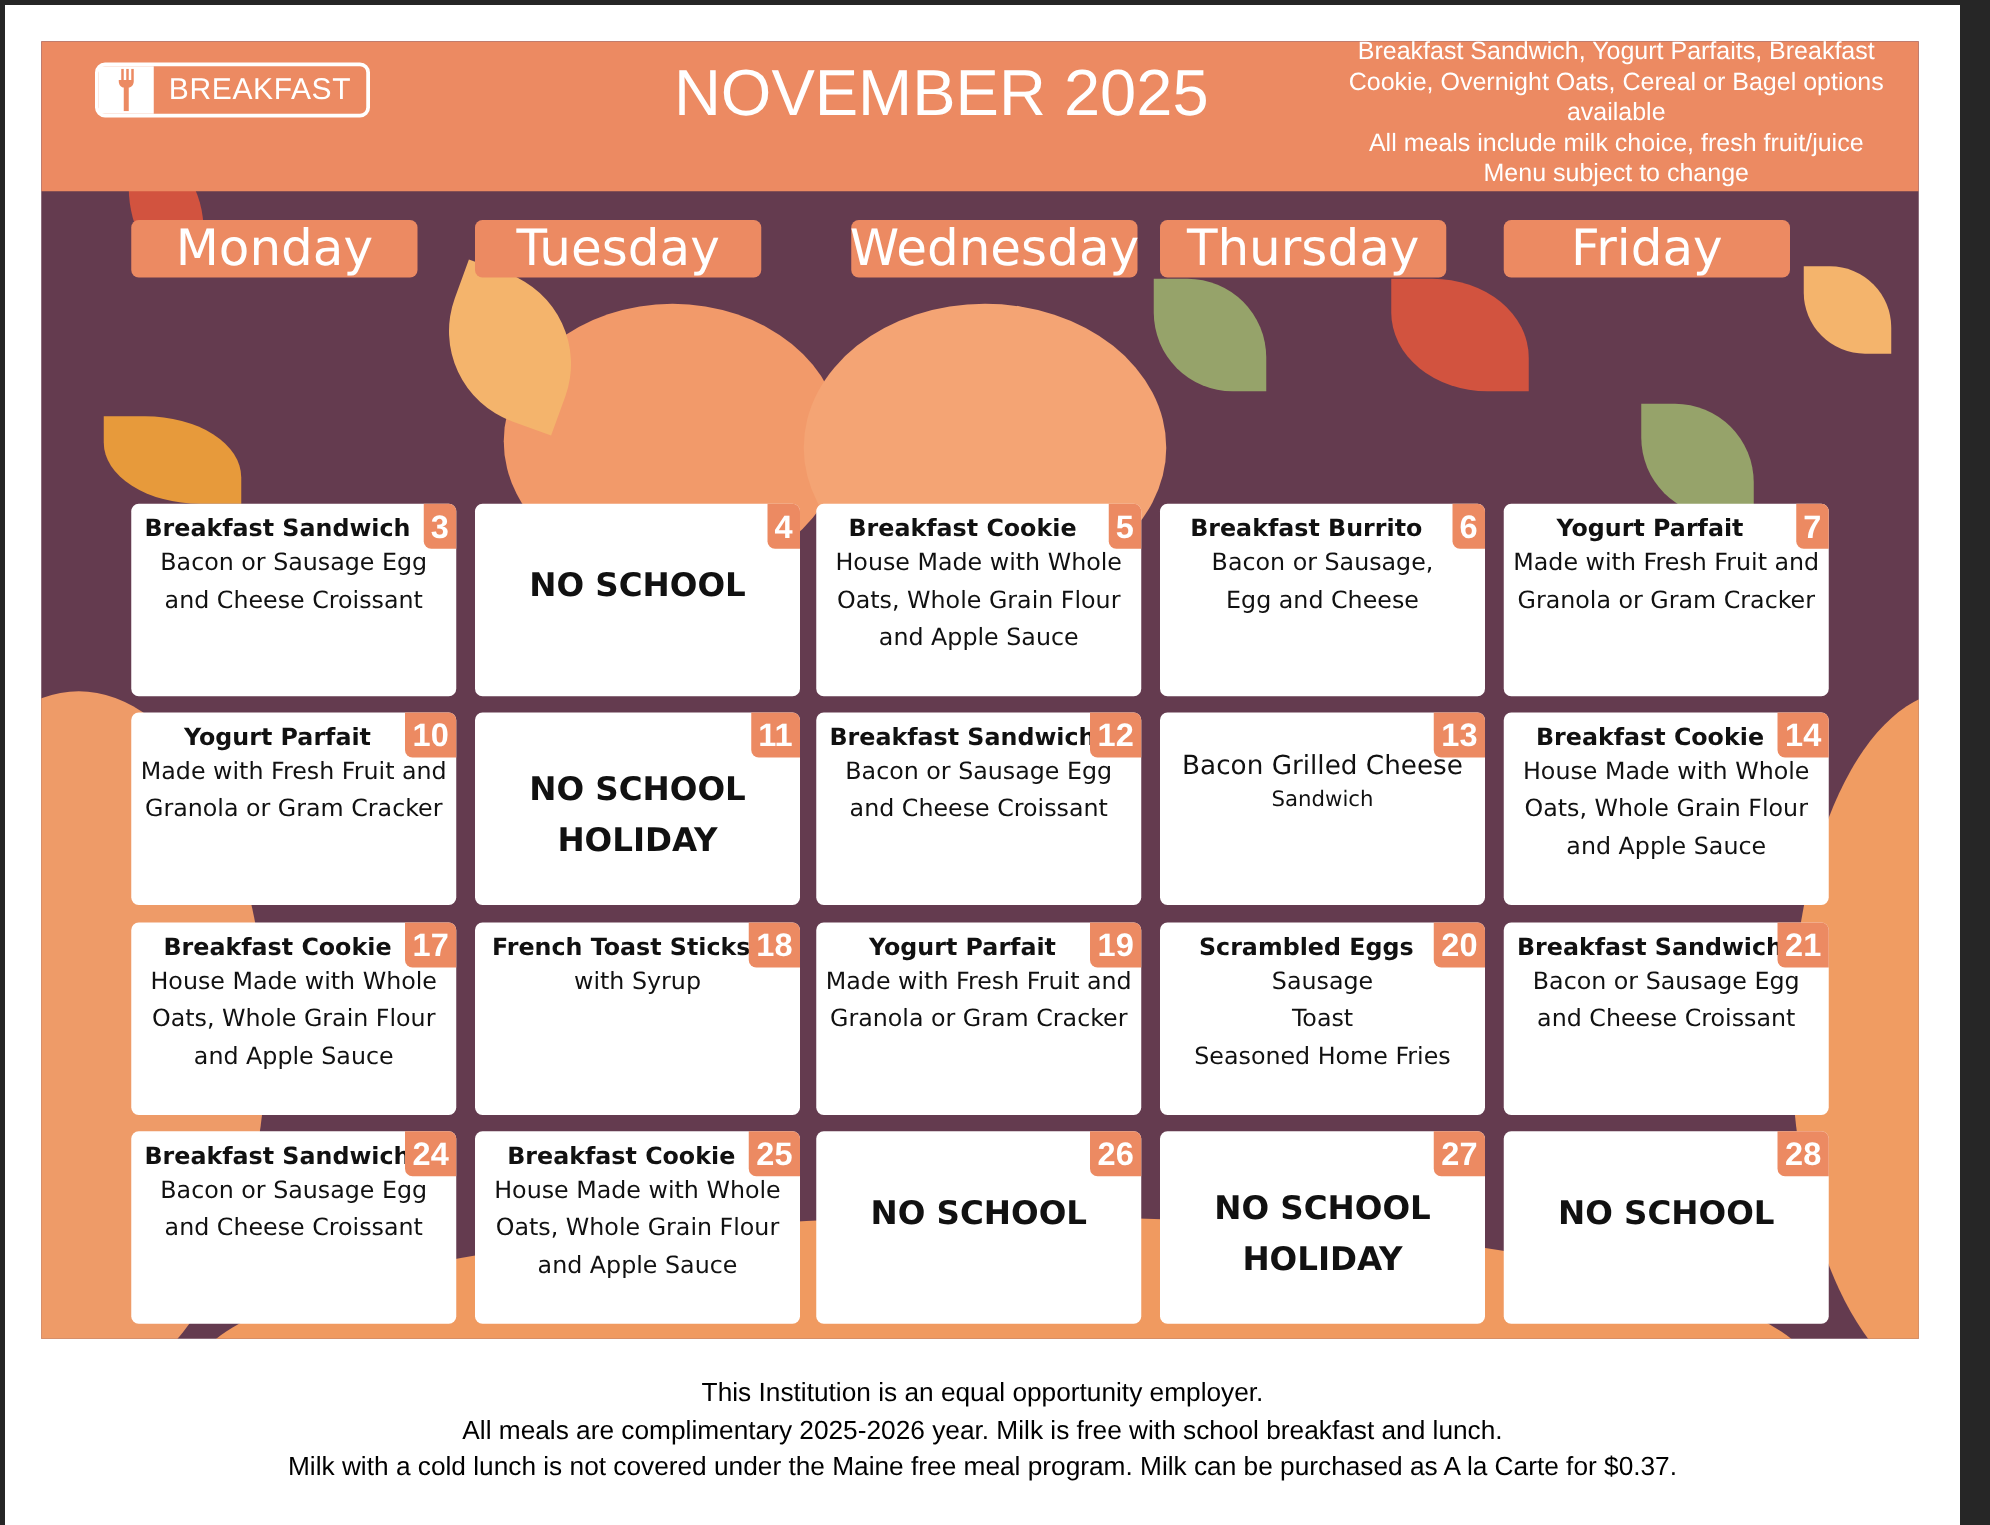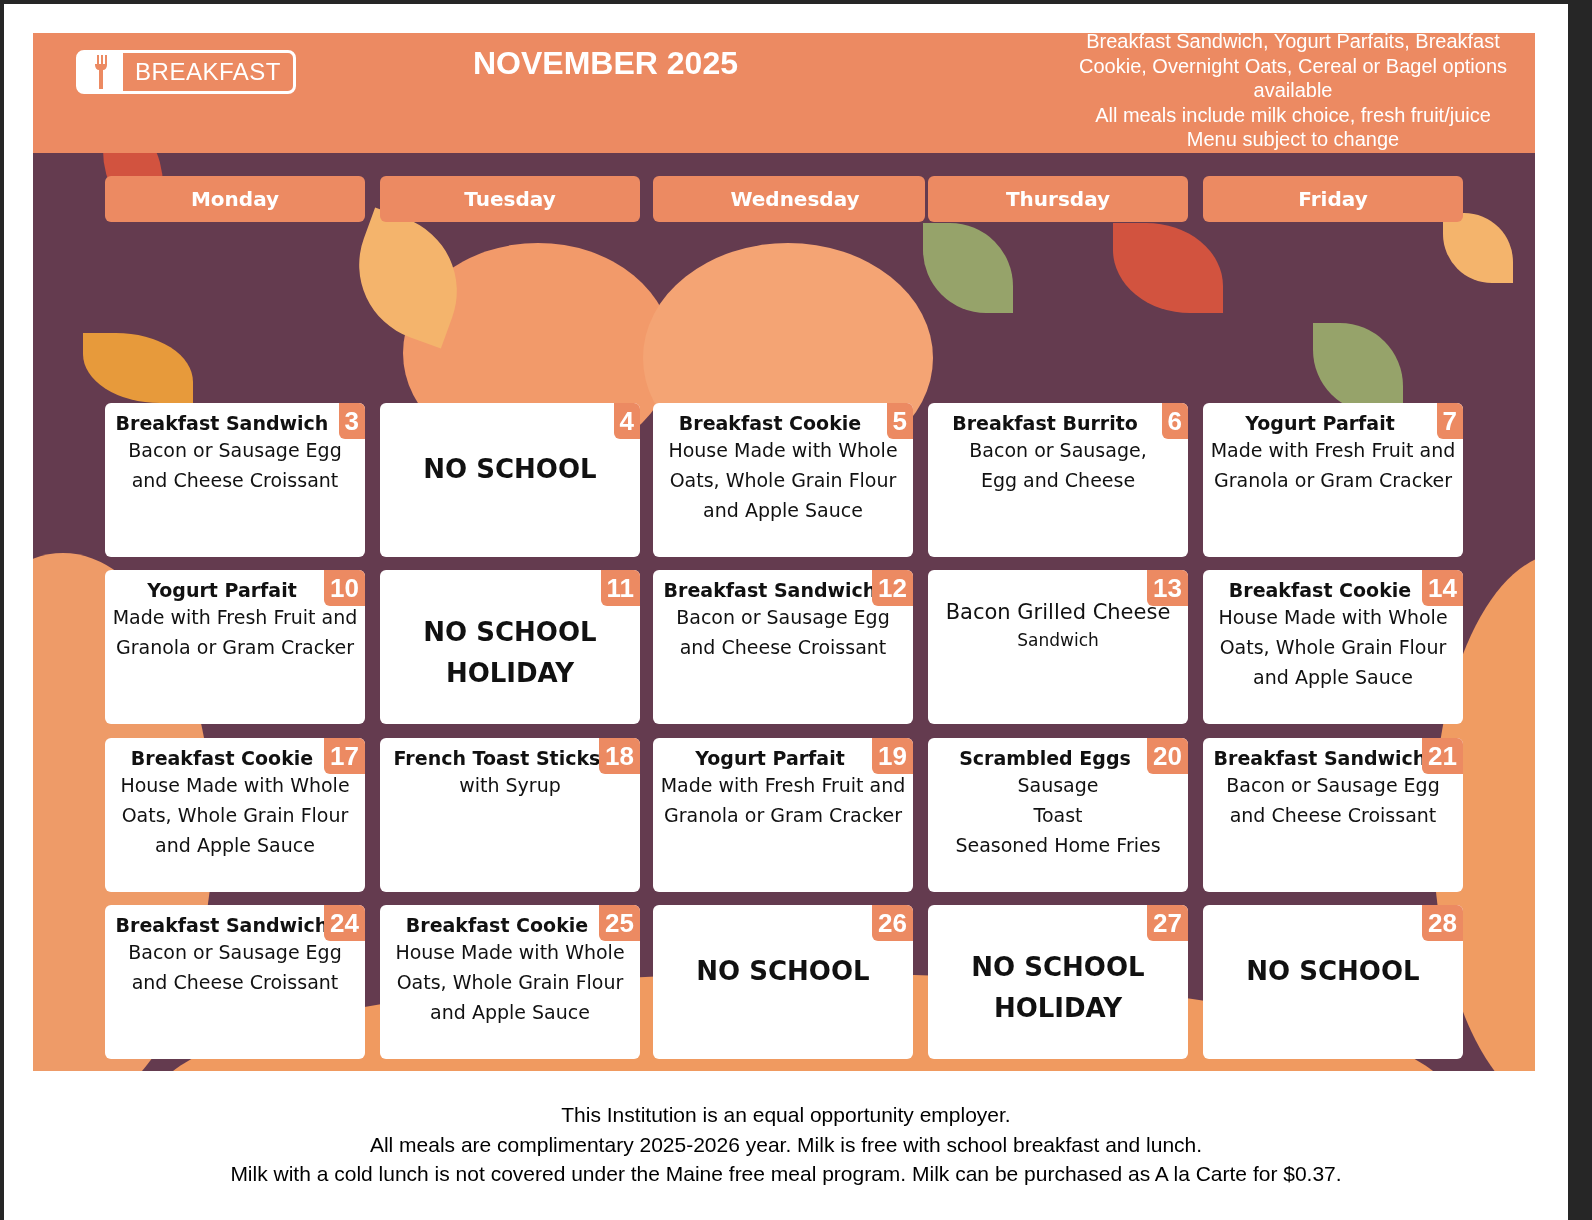--- a/index.html
+++ b/index.html
@@ -3,26 +3,26 @@
 <meta charset="utf-8">
 <style>
   html, body { margin:0; padding:0; }
   body { width:1592px; height:1220px; background:#262626; position:relative; overflow:hidden; font-family:"Liberation Sans", sans-serif; }
   .page { position:absolute; left:4px; top:4px; width:1564px; height:1216px; background:#ffffff; }
   .poster { position:absolute; left:29px; top:29px; width:1502px; height:1038px; background:#643b4f; overflow:hidden; }
   .header { position:absolute; left:0; top:0; width:1502px; height:120px; background:#ec8a62; }
   .logo { position:absolute; left:43px; top:17px; width:220px; height:44px; border:3px solid #fff; border-radius:8px; box-sizing:border-box; display:flex; }
   .logo .fork { width:44px; background:#fff; display:flex; align-items:center; justify-content:center; }
   .logo .label { flex:1; color:#fff; font-size:24px; display:flex; align-items:center; justify-content:center; letter-spacing:0.5px; }
-  .title { position:absolute; left:440px; top:12px; width:560px; text-align:left; color:#fff; font-weight:bold; font-size:32px; }
+  .title { position:absolute; left:440px; top:12px; width:560px; text-align:center; color:#fff; font-weight:normal; font-size:52px; }
   .subtitle { position:absolute; left:420px; top:66px; width:600px; text-align:center; color:#fff; font-weight:bold; font-size:35px; }
   .notes { position:absolute; left:1020px; top:-4px; width:480px; text-align:center; color:#fff; font-size:20px; line-height:24.5px; }
   .blob { position:absolute; border-radius:50%; }
   .leaf { position:absolute; border-radius:0 70% 0 70%; }
-  .dayhdr { position:absolute; top:143px; width:260px; height:46px; background:#ec8a62; border-radius:6px; color:#fff; font-weight:bold; font-size:20px; display:flex; align-items:center; justify-content:center; font-family:"DejaVu Sans", sans-serif; }
+  .dayhdr { position:absolute; top:143px; width:229px; height:46px; background:#ec8a62; border-radius:6px; color:#fff; font-weight:normal; font-size:40px; display:flex; align-items:center; justify-content:center; font-family:"DejaVu Sans", sans-serif; }
   .cell { position:absolute; width:260px; height:154px; background:#fff; border-radius:6px; box-sizing:border-box; text-align:center; color:#111; font-family:"DejaVu Sans", sans-serif; }
   .num { position:absolute; right:0; top:0; background:#ec8a62; color:#fff; font-weight:bold; font-size:26px; padding:0 6px; height:36px; line-height:36px; border-radius:0 6px 0 6px; font-family:"Liberation Sans", sans-serif; }
   .mtitle { font-weight:bold; font-size:19px; margin-top:8px; padding-right:30px; padding-left:4px; line-height:24px; }
   .mdesc { font-size:19px; line-height:30px; padding:0 2px; }
   .big { font-weight:bold; font-size:26px; line-height:41px; }
   .footer { position:absolute; left:0; top:1096px; width:1564px; text-align:center; color:#000; font-size:21px; line-height:29.5px; }
 </style>
 </head>
 <body>
 
@@ -56,21 +56,21 @@
         <div>Breakfast Sandwich, Yogurt Parfaits, Breakfast</div>
         <div>Cookie, Overnight Oats, Cereal or Bagel options</div>
         <div>available</div>
         <div>All meals include milk choice, fresh fruit/juice</div>
         <div>Menu subject to change</div>
       </div>
     </div>
 
     <div class="dayhdr" style="left:72px;">Monday</div>
     <div class="dayhdr" style="left:347px;">Tuesday</div>
-    <div class="dayhdr" style="left:620px;padding-left:12px;">Wednesday</div>
+    <div class="dayhdr" style="left:648px;">Wednesday</div>
     <div class="dayhdr" style="left:895px;">Thursday</div>
     <div class="dayhdr" style="left:1170px;">Friday</div>
 
     <div id="grid">
         <div class="cell" style="left: 72px; top: 370px;">
           <div class="num">3</div>
           <div class="mtitle">Breakfast Sandwich</div>
           <div class="mdesc">Bacon or Sausage Egg</div>
           <div class="mdesc">and Cheese Croissant</div>
         </div>

